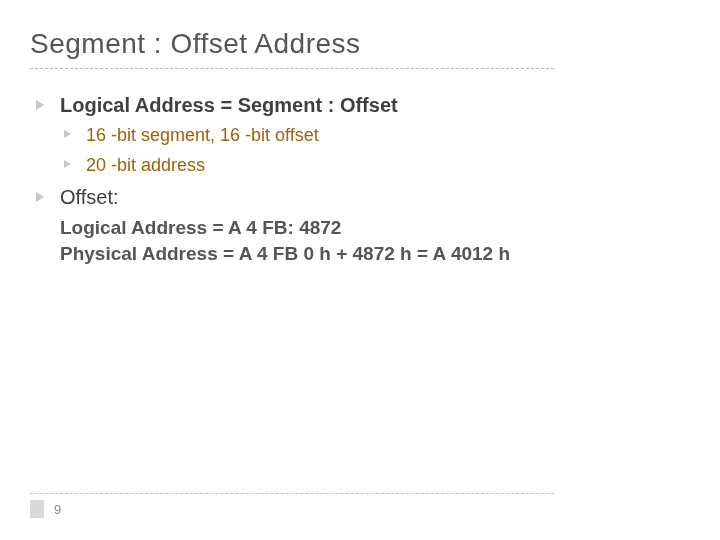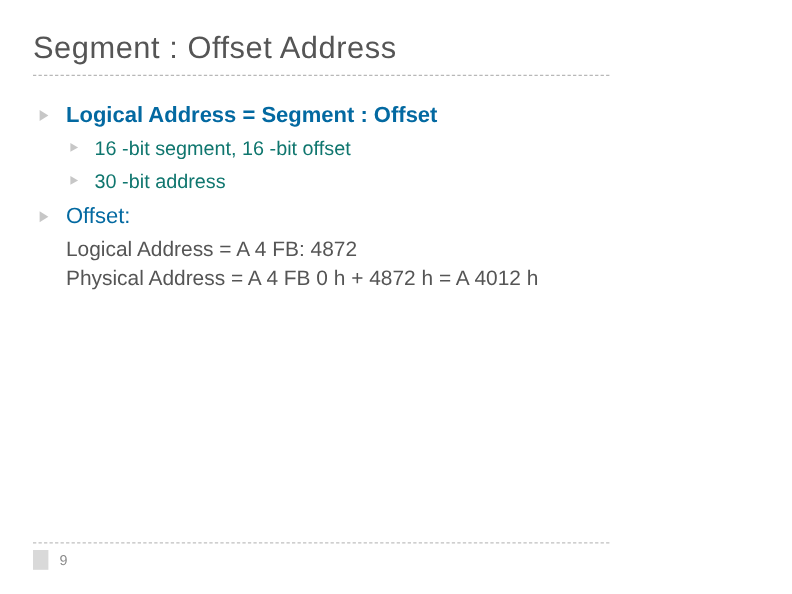--- a/index.html
+++ b/index.html
@@ -41,21 +41,21 @@
     left: 30px;
     top: 92px;
     right: 30px;
   }
   .l1 {
     position: relative;
     padding-left: 30px;
     margin-bottom: 4px;
     font-size: 20px;
     line-height: 1.35;
-    color: #0369a1;
+    color: #404040;
     font-weight: 700;
   }
   .l1.normal {
     font-weight: 400;
   }
   .l1::before {
     content: "";
     position: absolute;
     left: 6px;
     top: 8px;
@@ -64,40 +64,40 @@
     border-top: 5px solid transparent;
     border-bottom: 5px solid transparent;
     border-left: 8px solid #c7c7c7;
   }
   .l2 {
     position: relative;
     padding-left: 56px;
     margin-bottom: 6px;
     font-size: 18px;
     line-height: 1.35;
-    color: #0f766e;
+    color: #a16207;
     font-weight: 400;
   }
   .l2::before {
     content: "";
     position: absolute;
     left: 34px;
     top: 7px;
     width: 0;
     height: 0;
     border-top: 4px solid transparent;
     border-bottom: 4px solid transparent;
     border-left: 7px solid #c7c7c7;
   }
   .example-body {
     padding-left: 30px;
     font-size: 19px;
     line-height: 1.4;
     color: #555555;
-    font-weight: 400;
+    font-weight: 700;
   }
   .footer {
     position: absolute;
     left: 30px;
     right: 30px;
     bottom: 22px;
   }
   .footer-rule {
     border: none;
     border-top: 1px dashed #c0c0c0;
@@ -126,21 +126,21 @@
   <div class="title-block">
     <h1 class="title">Segment : Offset Address</h1>
     <hr class="title-rule">
   </div>
 
   <div class="content">
 
     <div class="l1">Logical Address = Segment : Offset</div>
     <div class="l2">16 -bit segment, 16 -bit offset</div>
 
-    <div class="l2">30 -bit address</div>
+    <div class="l2">20 -bit address</div>
 
     <div class="l1 normal">Offset:</div>
     <div class="example-body">
       <div>Logical Address = A 4 FB: 4872</div>
       <div>Physical Address = A 4 FB 0 h + 4872 h = A 4012 h</div>
     </div>
 
   </div>
 
   <div class="footer">

